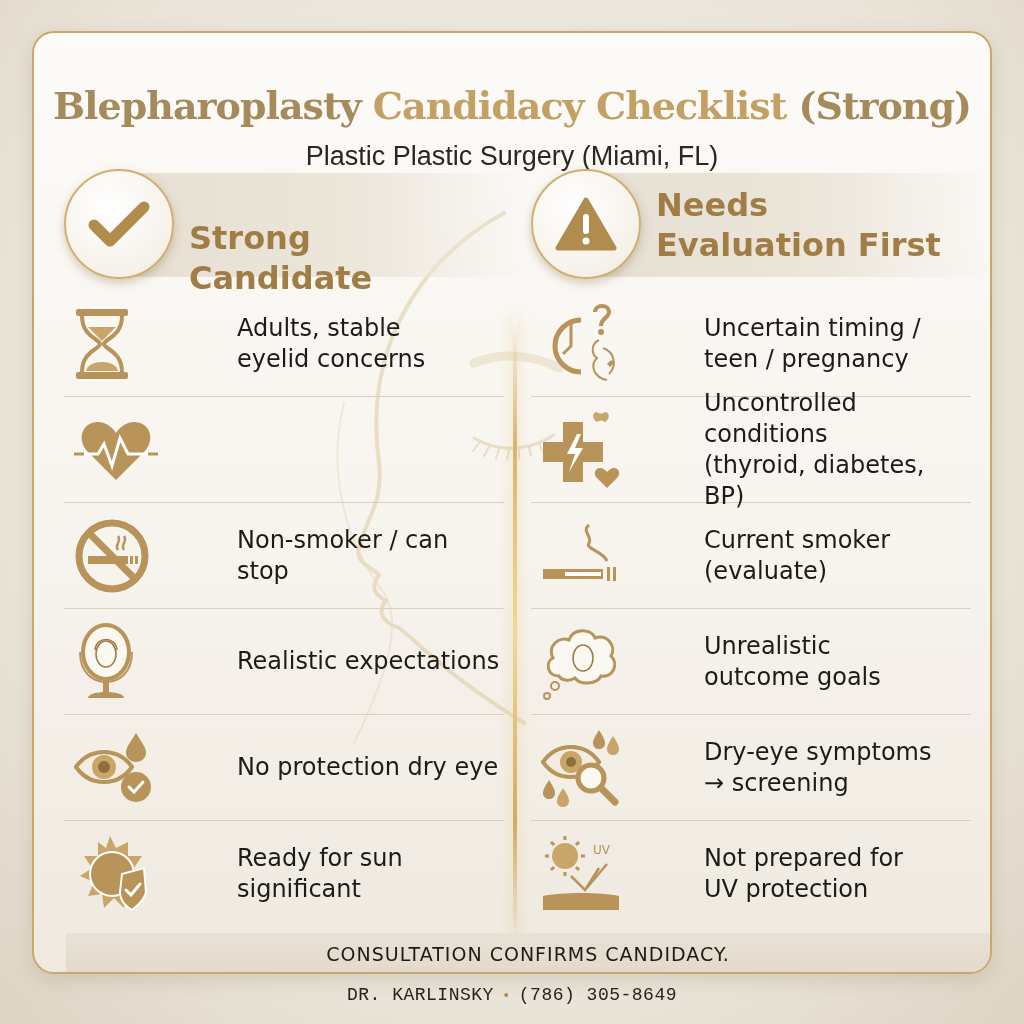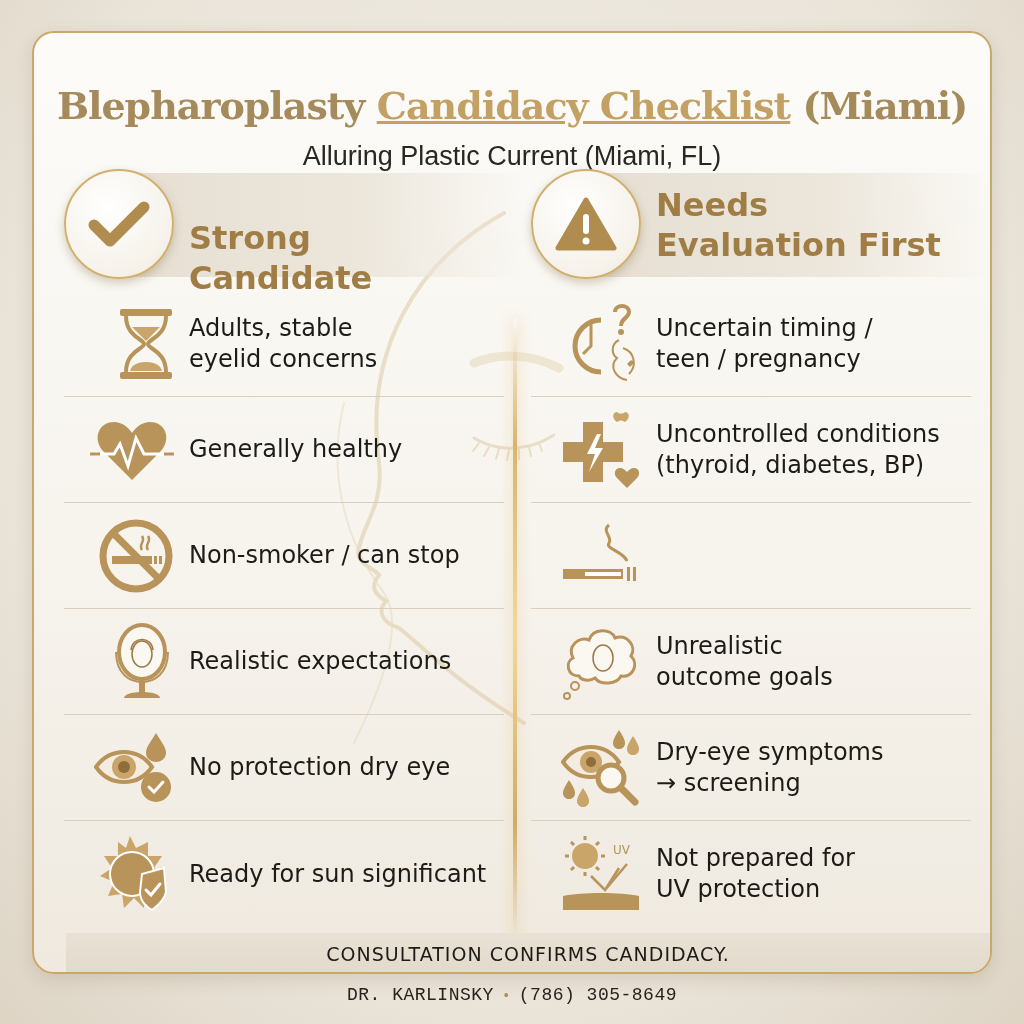--- a/index.html
+++ b/index.html
@@ -15,21 +15,21 @@
     background: linear-gradient(180deg, #fcfbf8 0%, #f7f4ee 55%, #efe9df 100%);
     box-shadow: 0 6px 18px rgba(120,100,70,0.18);
     overflow: hidden;
   }
   .title {
     position: absolute; left: 0; right: 0; top: 50px; text-align: center;
     font-family: "DejaVu Serif", "Liberation Serif", serif;
     font-size: 38px; font-weight: bold; letter-spacing: -1px;
     color: #a58a5b;
   }
-  .title .mid { color: #c3a064; text-decoration: underline; }
+  .title .mid { color: #c3a064; }
   .subtitle {
     position: absolute; left: 0; right: 0; top: 108px; text-align: center;
     font-size: 27px; color: #2a2620; font-weight: normal;
     font-family: "Liberation Sans", sans-serif;
   }
   
   .face-svg { position: absolute; left: 290px; top: 170px; width: 240px; height: 560px; opacity: 0.55; }
   .divider {
     position: absolute; left: 479px; top: 285px; width: 4px; height: 630px;
     background: linear-gradient(180deg, rgba(201,168,106,0) 0%, #d9b56c 20%, #f2d896 50%, #d1ab62 80%, rgba(201,168,106,0) 100%);
@@ -51,24 +51,24 @@
     display: flex; align-items: center; justify-content: center;
   }
   .header-label {
     position: absolute; top: 152px; left: 125px;
     font-size: 32px; font-weight: bold; line-height: 40px; color: #a07d45;
     font-family: "DejaVu Sans", sans-serif;
   }
   .rows { position: absolute; top: 258px; left: 0; width: 440px; }
   .row {
     height: 106px; display: flex; align-items: center;
-    border-bottom: 1.5px solid #d9cfbf; position: relative;
+    border-bottom: 1.5px solid #d9cfbf; position: relative; gap: 48px;
   }
   .row:last-child { border-bottom: none; }
-  .row .ic { width: 100px; height: 80px; display: flex; align-items: center; justify-content: flex-end; flex-shrink: 0; margin-left: 10px; }
+  .row .ic { width: 100px; height: 80px; display: flex; align-items: center; justify-content: flex-start; flex-shrink: 0; margin-left: 10px; }
   .row .txt {
     margin-left: 15px; font-size: 24px; line-height: 31px; color: #1d1b18;
     font-family: "DejaVu Sans", sans-serif; white-space: pre-line;
   }
   .footer-band {
     position: absolute; left: 0; right: 0; top: 900px; height: 43px;
     background: linear-gradient(180deg, #e8e1d5 0%, #e2dacb 100%);
     border-bottom: 2px solid #d6b46d;
     display: flex; align-items: center; justify-content: center; margin-left: 32px;
   }
@@ -77,22 +77,22 @@
     position: absolute; left: 0; right: 0; top: 985px; text-align: center;
     font-size: 18px; color: #26231e; letter-spacing: 0.5px;
     font-family: Liberation Mono, monospace;
   }
   .contact .dot { color: #b48d4a; margin: 0 8px; font-size: 14px; }
 </style>
 </head>
 <body>
 
 <div class="card">
-  <div class="title"><span>Blepharoplasty </span><span class="mid">Candidacy Checklist</span><span> (Miami)</span></div>
-  <div class="subtitle">Alluring Plastic Current (Miami, FL)</div>
+  <div class="title"><span>Blepharoplasty </span><span class="mid">Candidacy Checklist</span><span> (Strong)</span></div>
+  <div class="subtitle">Plastic Plastic Surgery (Miami, FL)</div>
 
   <svg class="face-svg" viewBox="0 0 240 560" fill="none" stroke="#dccaa3" stroke-width="4" stroke-linecap="round">
     <path d="M180 10 C 90 60, 40 150, 55 260 C 60 300, 40 320, 35 345 C 30 360, 50 365, 55 372 C 45 385, 52 392, 62 398 C 52 410, 60 420, 75 425 C 95 440, 120 470, 200 520"></path>
     <path d="M150 160 C 175 150, 205 150, 235 165" stroke-width="9" opacity="0.7"></path>
     <path d="M150 235 C 175 250, 205 248, 230 232" stroke-width="3"></path>
     <path d="M155 240 l -6 8 M165 244 l -5 9 M175 246 l -3 10 M185 247 l -2 10 M195 246 l 0 10 M205 244 l 2 9 M215 240 l 3 8" stroke-width="2"></path>
     <path d="M20 200 C 5 260, 15 330, 60 390 C 80 420, 60 480, 30 540" stroke-width="2" opacity="0.6"></path>
   </svg>
 
   <div class="divider"></div>
@@ -122,21 +122,20 @@
 eyelid concerns</div>
       </div>
       <div class="row">
         <div class="ic">
             <svg width="84" height="64" viewBox="0 0 84 64">
               <path d="M42 62 L14 34 C2 22, 8 4, 24 4 C32 4, 38 9, 42 15 C46 9, 52 4, 60 4 C76 4, 82 22, 70 34 Z" fill="#b8935a"></path>
               <path d="M0 36 L24 36 L30 26 L38 48 L46 20 L54 36 L84 36" stroke="#fff" stroke-width="3" fill="none"></path>
               <path d="M0 36 L10 36 M74 36 L84 36" stroke="#b8935a" stroke-width="3"></path>
             </svg>
           </div>
-        <div class="txt">Generally healthy</div>
       </div>
       <div class="row">
         <div class="ic">
             <svg width="76" height="76" viewBox="0 0 76 76">
               <circle cx="38" cy="38" r="33" stroke="#b8935a" stroke-width="7" fill="none"></circle>
               <rect x="14" y="38" width="40" height="8" fill="#b8935a"></rect>
               <rect x="56" y="38" width="3" height="8" fill="#b8935a"></rect>
               <rect x="61" y="38" width="3" height="8" fill="#b8935a"></rect>
               <path d="M44 32 C40 26, 48 24, 44 18 M50 32 C46 26, 54 24, 50 18" stroke="#b8935a" stroke-width="2.5" fill="none"></path>
               <line x1="15" y1="15" x2="61" y2="61" stroke="#b8935a" stroke-width="7"></line>
@@ -226,20 +225,22 @@
       <div class="row">
         <div class="ic">
             <svg width="80" height="70" viewBox="0 0 80 70">
               <rect x="2" y="48" width="60" height="10" fill="#b8935a"></rect>
               <rect x="24" y="51" width="36" height="4" fill="#fff"></rect>
               <rect x="66" y="46" width="3" height="14" fill="#b8935a"></rect>
               <rect x="72" y="46" width="3" height="14" fill="#b8935a"></rect>
               <path d="M48 4 C40 10, 52 16, 48 22 C44 28, 62 30, 66 40" stroke="#b8935a" stroke-width="3" fill="none"></path>
             </svg>
           </div>
+        <div class="txt">Current smoker
+(evaluate)</div>
       </div>
       <div class="row">
         <div class="ic">
             <svg width="80" height="76" viewBox="0 0 80 76">
               <path d="M18 52 C6 52, 4 38, 12 34 C6 22, 18 12, 28 16 C32 4, 50 4, 54 14 C66 10, 76 22, 70 32 C78 40, 72 54, 60 52 C56 60, 40 62, 34 54 C28 58, 20 56, 18 52 Z" stroke="#b8935a" stroke-width="3" fill="#fbf8f2"></path>
               <ellipse cx="42" cy="34" rx="10" ry="13" stroke="#9c7a45" stroke-width="1.5" fill="none"></ellipse>
               <circle cx="14" cy="62" r="4" stroke="#b8935a" stroke-width="2" fill="none"></circle>
               <circle cx="6" cy="72" r="3" stroke="#b8935a" stroke-width="2" fill="none"></circle>
             </svg>
           </div>

